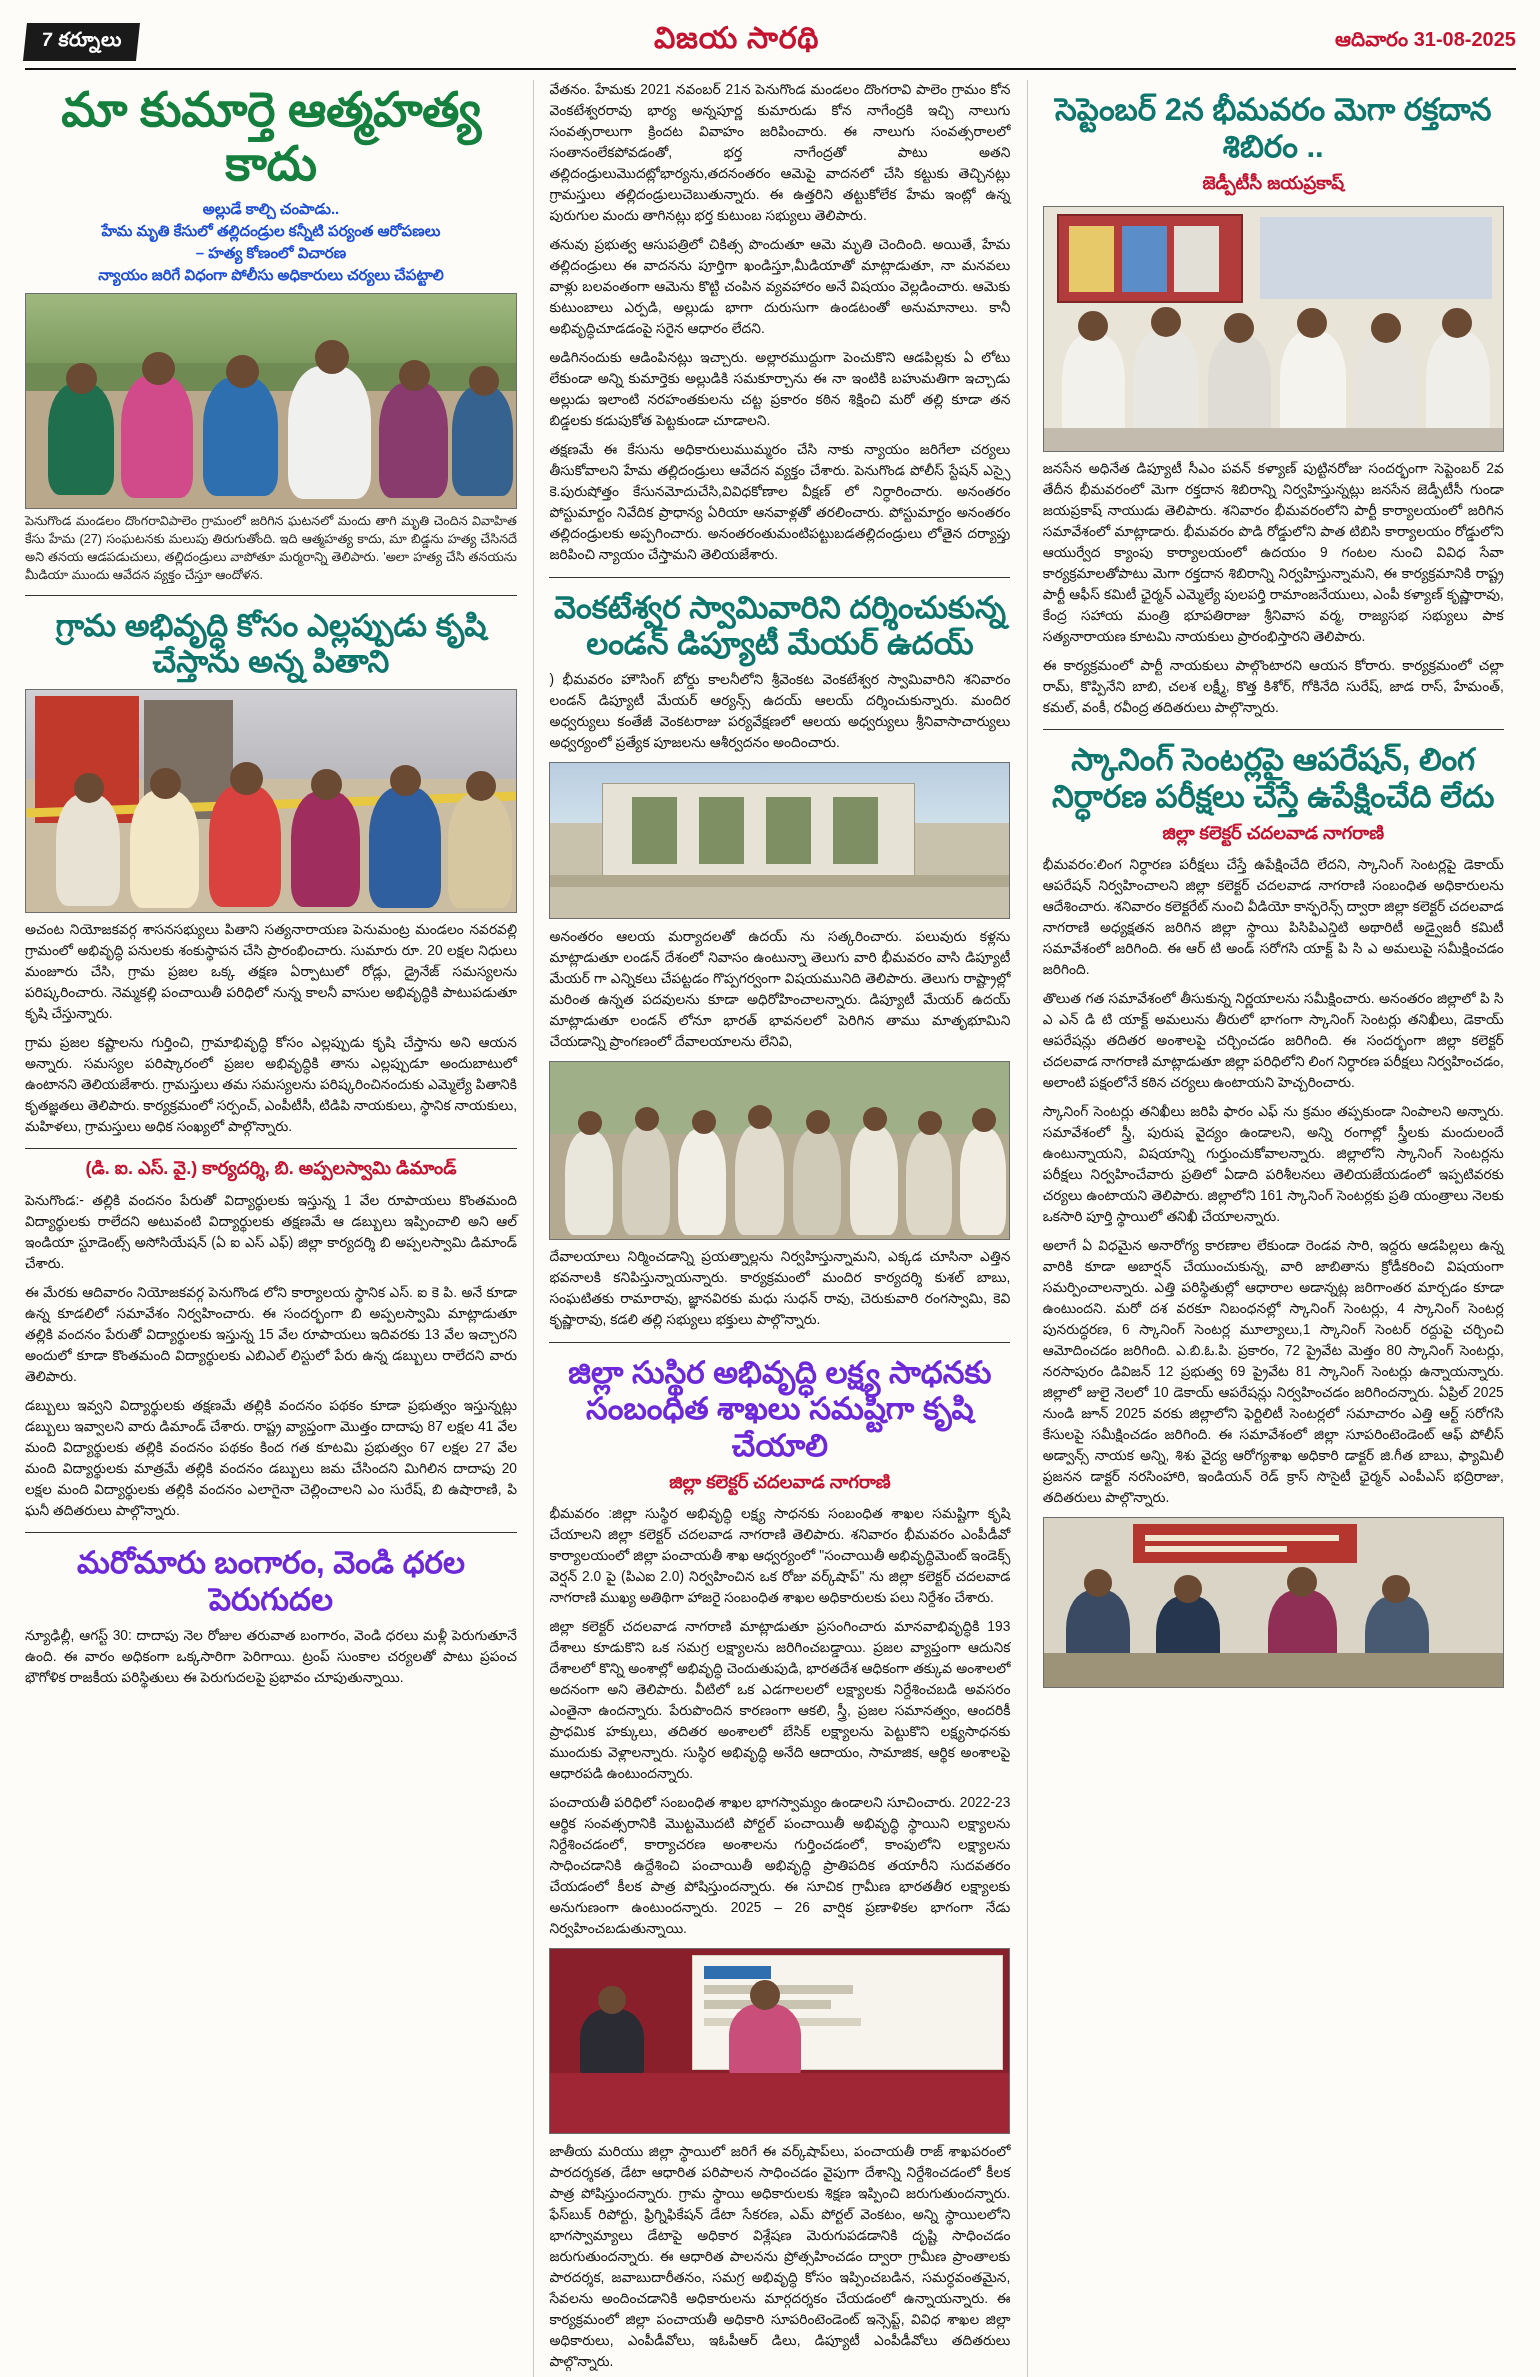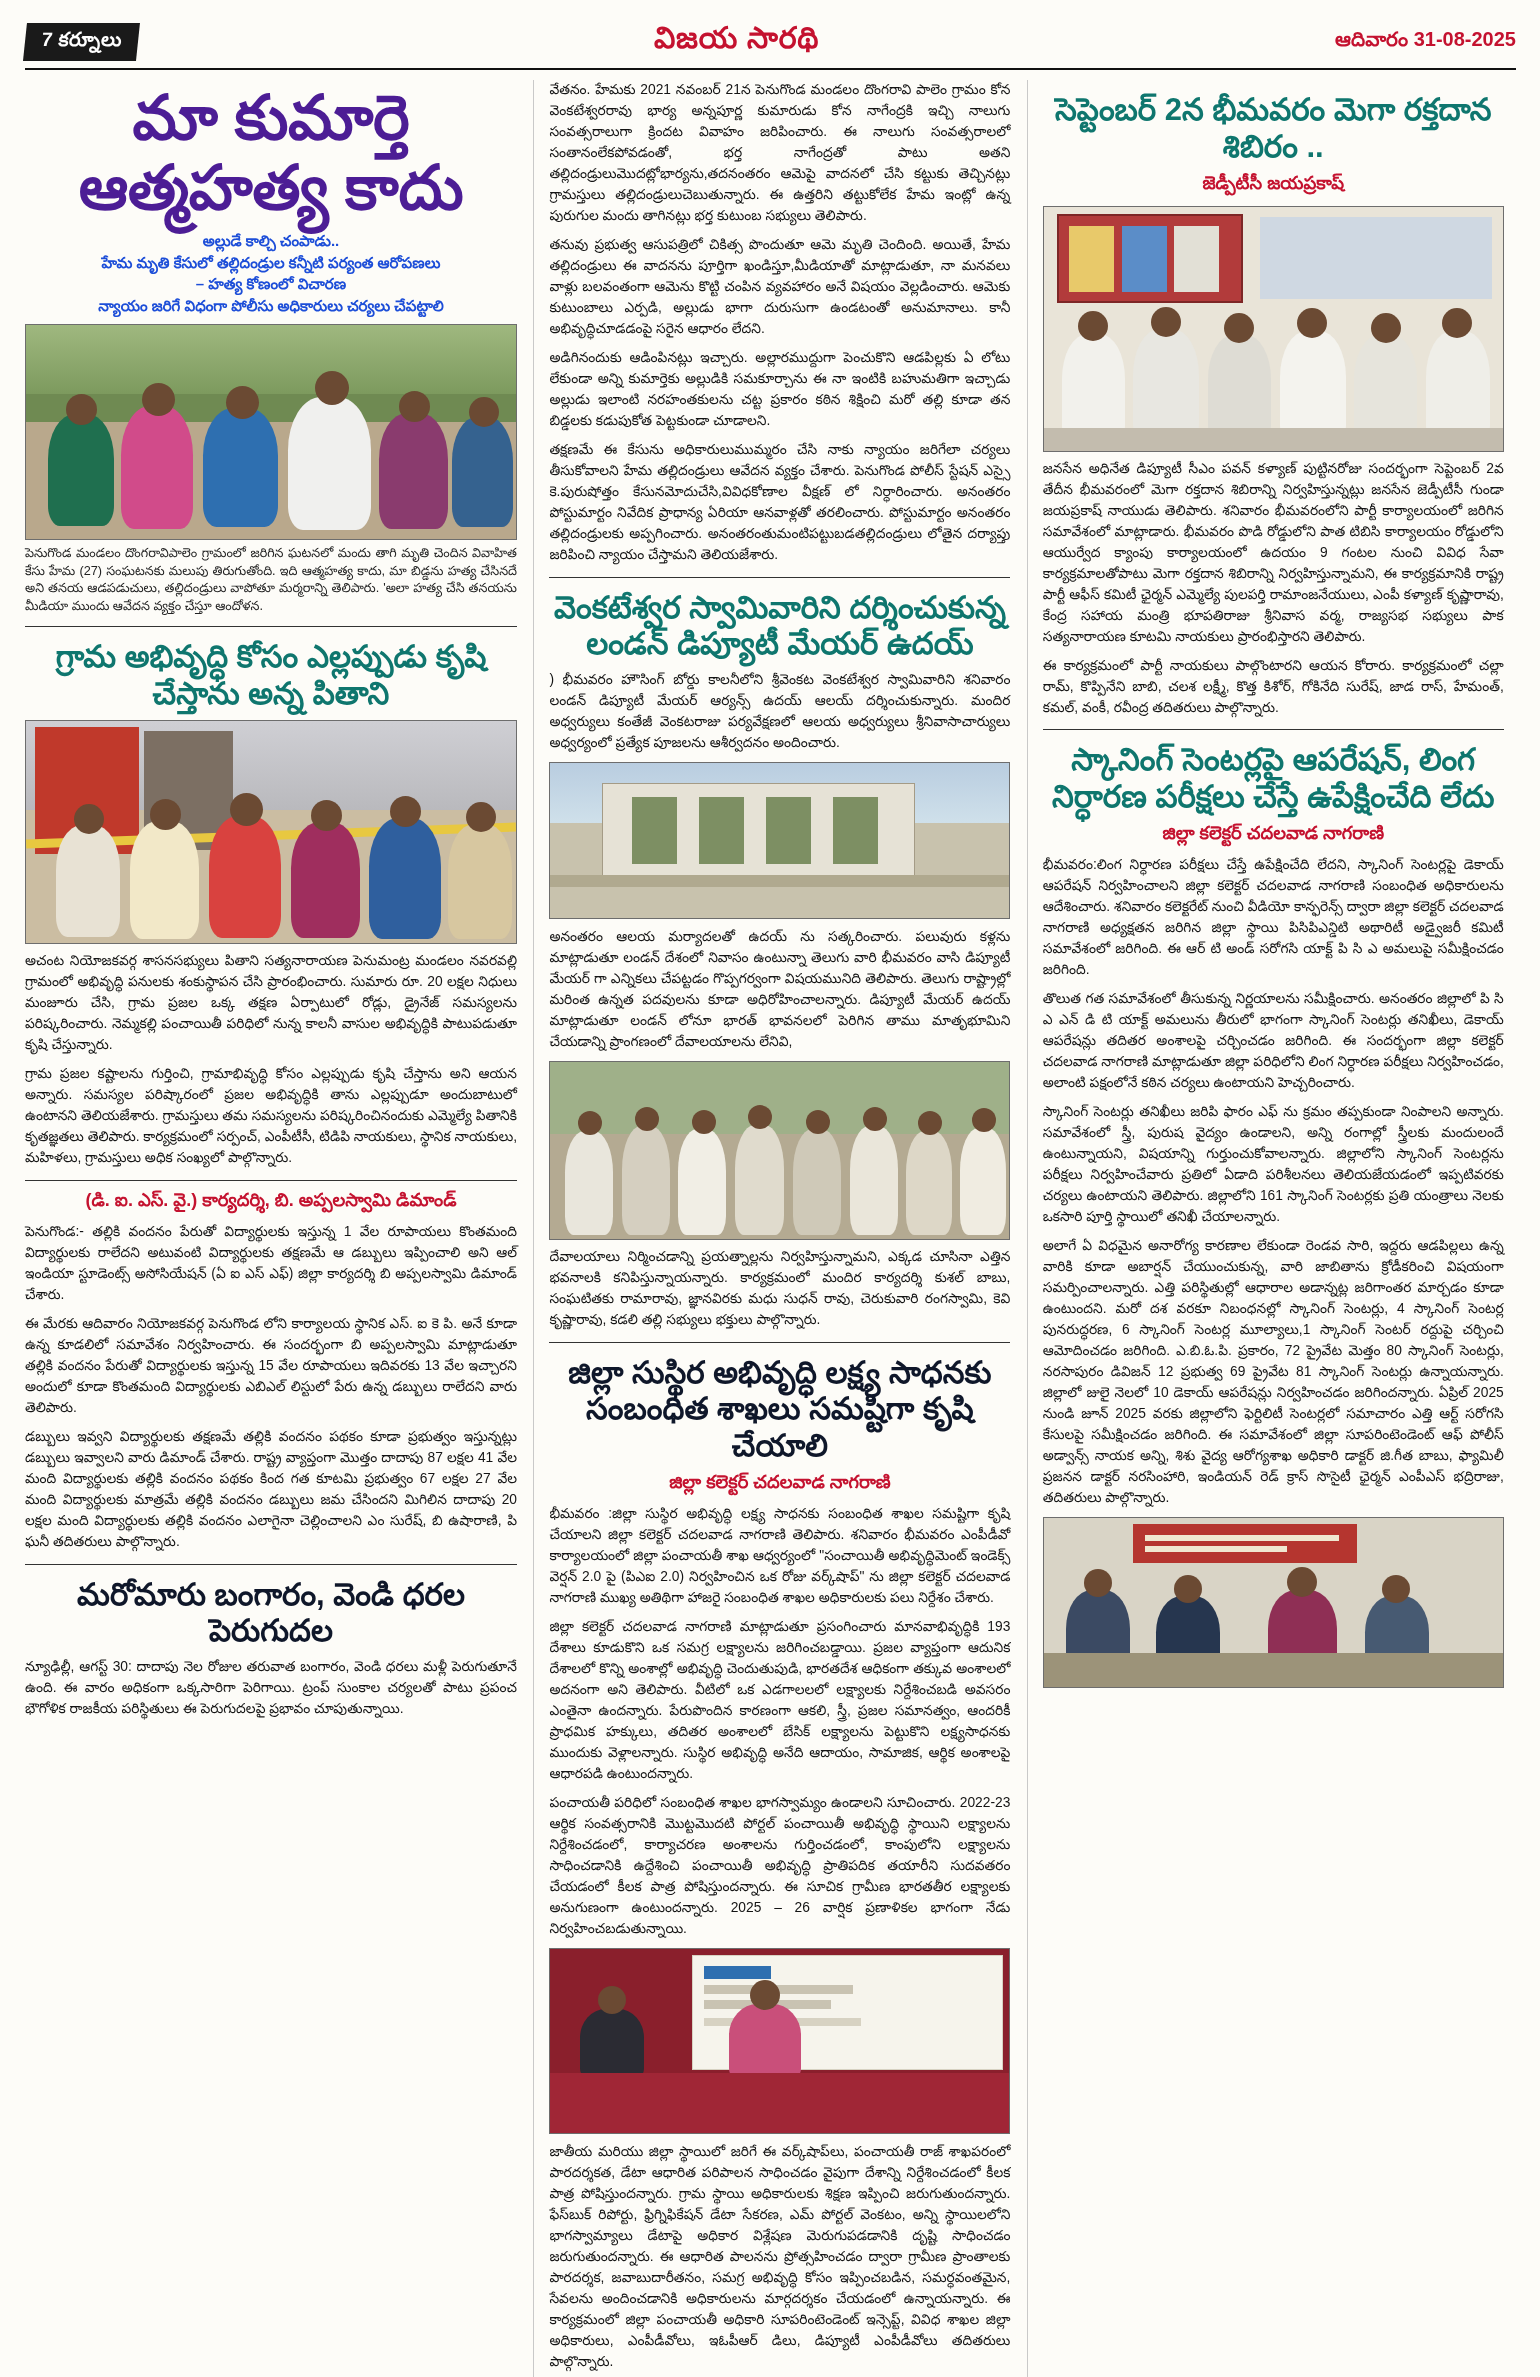--- a/index.html
+++ b/index.html
@@ -50,37 +50,37 @@
   
   .grid {
     display: grid;
     grid-template-columns: 492px 477px 477px;
     gap: 16.4px;
   }
   .col { position: relative; }
 
   
   h1.main-head {
-    font-size: 62px;
+    font-size: 48px;
     line-height: 1.12;
     font-weight: bold;
-    color: #4c1d95;
+    color: #15803d;
     margin: 3px 0 7.5px 0;
     text-align: center;
     letter-spacing: -0.4px;
   }
   h2.sec-head {
     font-size: 31px;
     line-height: 1.18;
     font-weight: bold;
     color: #0f766e;
     text-align: center;
     margin: 12px 0 7.5px 0;
   }
-  h2.sec-head.red { color: #0f172a; }
+  h2.sec-head.red { color: #6d28d9; }
   .subdeck {
     font-size: 15px;
     line-height: 1.45;
     font-weight: bold;
     color: #1d4ed8;
     text-align: center;
     margin: 1.5px 0 7.5px 0;
   }
   .byline {
     font-size: 18px;

